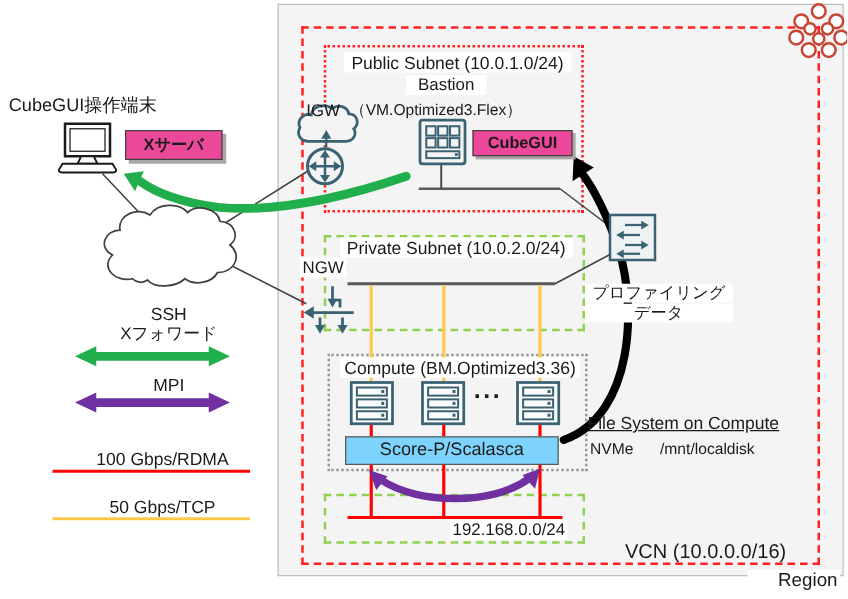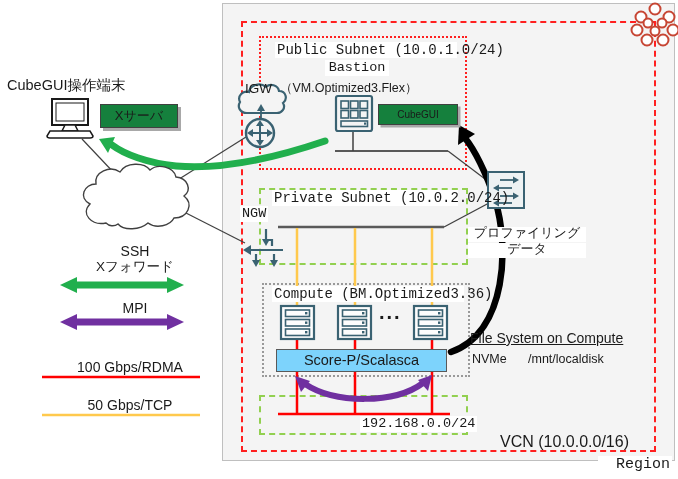--- a/index.html
+++ b/index.html
@@ -7,23 +7,23 @@
          font-family:"Liberation Sans","DejaVu Sans",sans-serif;color:#1a1a1a;}
   .box{position:absolute;box-sizing:border-box;}
   .region-box{left:222px;top:3px;width:453px;height:458px;border:1.5px solid #bfbfbf;background:#f4f4f4;z-index:1;}
   .vcn-box{left:241px;top:21px;width:415px;height:431px;border:2px dashed #ff2020;z-index:2;}
   .public-box{left:259px;top:36px;width:208px;height:134px;border:2px dotted #ff2020;z-index:2;}
   .private-box{left:259px;top:188px;width:209px;height:77px;border:2px dashed #92d050;z-index:2;}
   .compute-box{left:262px;top:283px;width:208px;height:94px;border:2px dotted #999999;z-index:2;}
   .cluster-box{left:259px;top:395px;width:209px;height:40px;border:2px dashed #92d050;z-index:2;}
   svg.overlay{position:absolute;left:0;top:0;z-index:5;pointer-events:none;}
   .lbl{position:absolute;white-space:nowrap;z-index:10;line-height:1.15;}
-  .wbg{background:#ffffff;padding:0 2px;font-family:Liberation Mono, monospace;}
+  .wbg{background:#ffffff;padding:0 2px;}
   .ctr{text-align:center;}
-  .framed{border:1.6px solid #404040;background:#15803d;box-shadow:3px 3px 0 #a8a8a8;display:flex;align-items:center;justify-content:center;}
+  .framed{border:1.6px solid #404040;background:#ec4899;box-shadow:3px 3px 0 #a8a8a8;display:flex;align-items:center;justify-content:center;font-weight:bold;}
 </style>
 </head>
 <body>
 
 <div id="stage">
 
   <div class="box region-box"></div>
   <div class="box vcn-box"></div>
   <div class="box public-box"></div>
   <div class="box private-box"></div>
@@ -218,21 +218,21 @@
   <div class="lbl ctr" style="left:60px;top:243px;width:150px;font-size:14px;">SSH</div>
   <div class="lbl ctr" style="left:60px;top:259px;width:150px;font-size:13.5px;">Xフォワード</div>
   <div class="lbl ctr" style="left:60px;top:300px;width:150px;font-size:14px;">MPI</div>
   <div class="lbl ctr" style="left:55px;top:359px;width:150px;font-size:14px;">100 Gbps/RDMA</div>
   <div class="lbl ctr" style="left:55px;top:397px;width:150px;font-size:14px;">50 Gbps/TCP</div>
 
   <div class="lbl wbg ctr" style="left:275px;top:42px;width:178px;font-size:14px;">Public Subnet (10.0.1.0/24)</div>
   <div class="lbl wbg ctr" style="left:325px;top:60px;width:60px;font-size:13.5px;">Bastion</div>
   <div class="lbl" style="left:245px;top:81px;font-size:13.5px;">IGW</div>
   <div class="lbl" style="left:280px;top:81px;font-size:12.5px;">（VM.Optimized3.Flex）</div>
-  <div class="lbl framed" style="left:378px;top:104px;width:78px;height:19px;font-size:10px;box-shadow:2.5px 2.5px 0 #a8a8a8;">CubeGUI</div>
+  <div class="lbl framed" style="left:378px;top:104px;width:78px;height:19px;font-size:13px;box-shadow:2.5px 2.5px 0 #a8a8a8;">CubeGUI</div>
 
   <div class="lbl wbg ctr" style="left:272px;top:190px;width:182px;font-size:14px;">Private Subnet (10.0.2.0/24)</div>
   <div class="lbl wbg" style="left:240px;top:206px;font-size:13.5px;">NGW</div>
 
   <div class="lbl wbg ctr" style="left:272px;top:286px;width:188px;font-size:14px;">Compute (BM.Optimized3.36)</div>
   <div class="lbl" style="left:379px;top:301px;width:30px;font-size:20px;font-weight:bold;letter-spacing:2px;">...</div>
   <div class="lbl" style="left:276px;top:349px;width:171px;height:23px;background:#7dd3fc;border:1.6px solid #595959;
               display:flex;align-items:center;justify-content:center;font-size:14.5px;box-sizing:border-box;">Score-P/Scalasca</div>
 
   <div class="lbl wbg" style="left:360px;top:416px;font-size:13.5px;">192.168.0.0/24</div>

